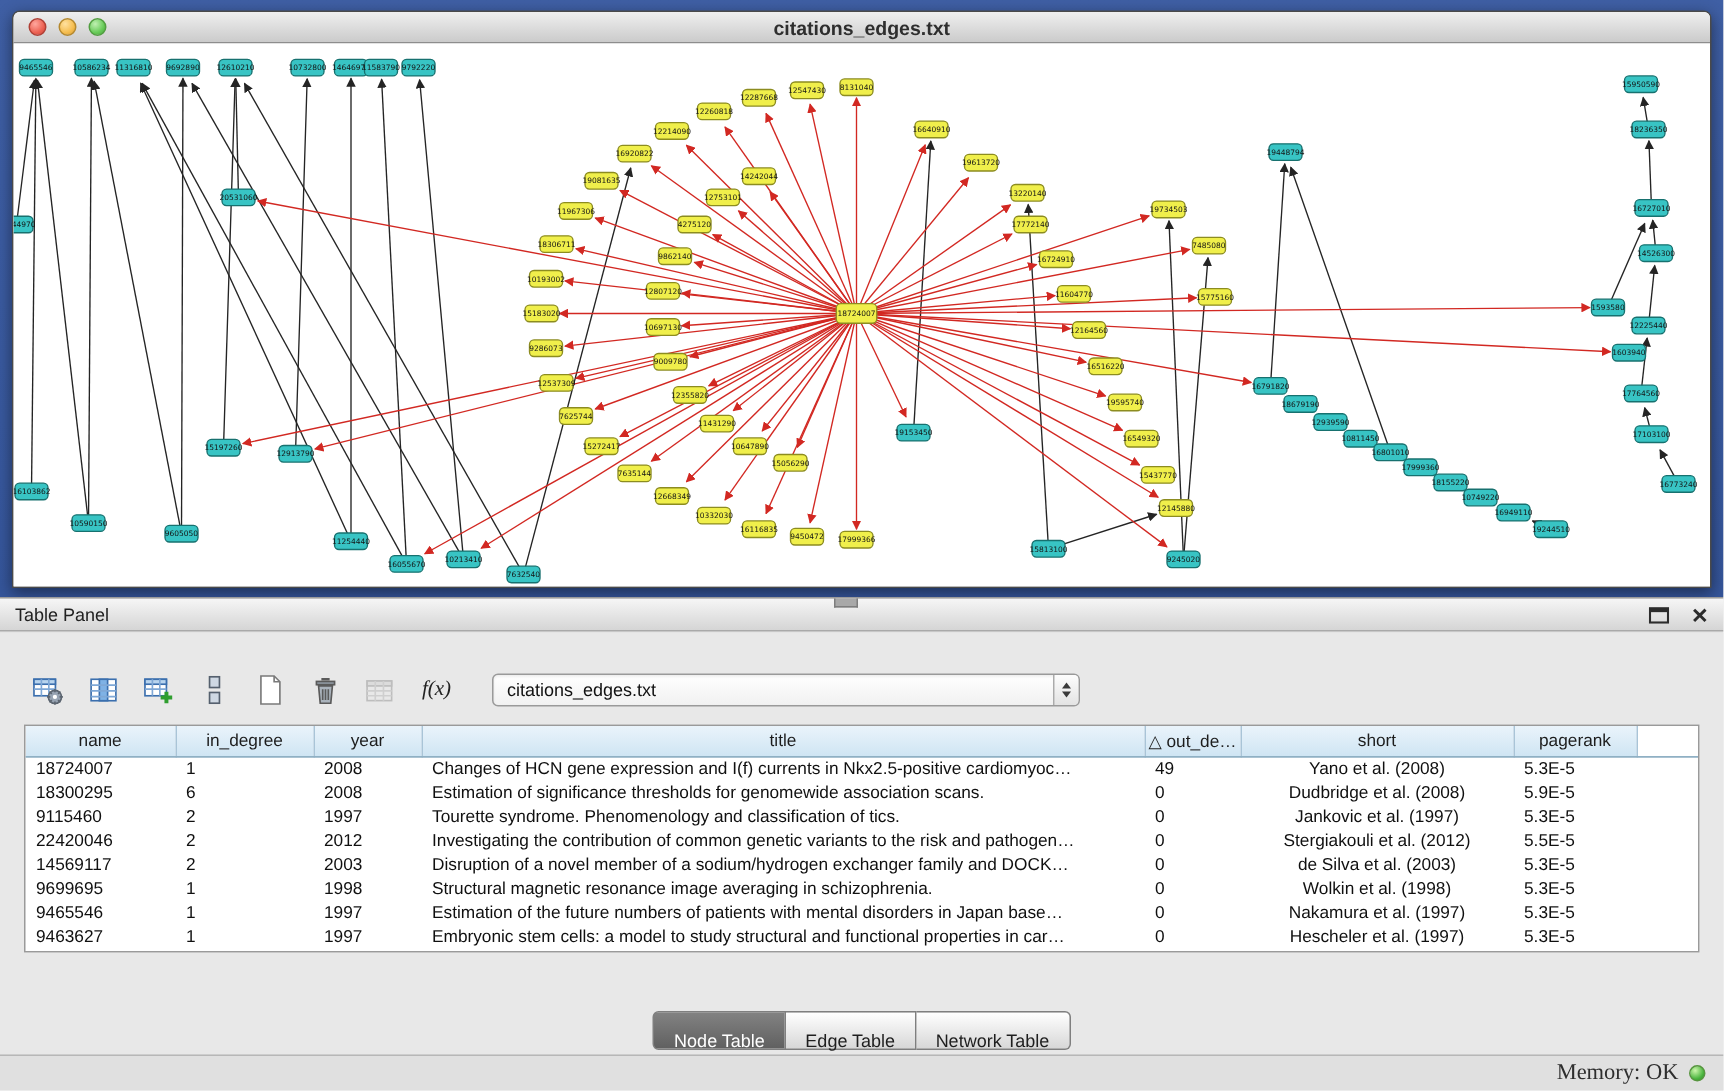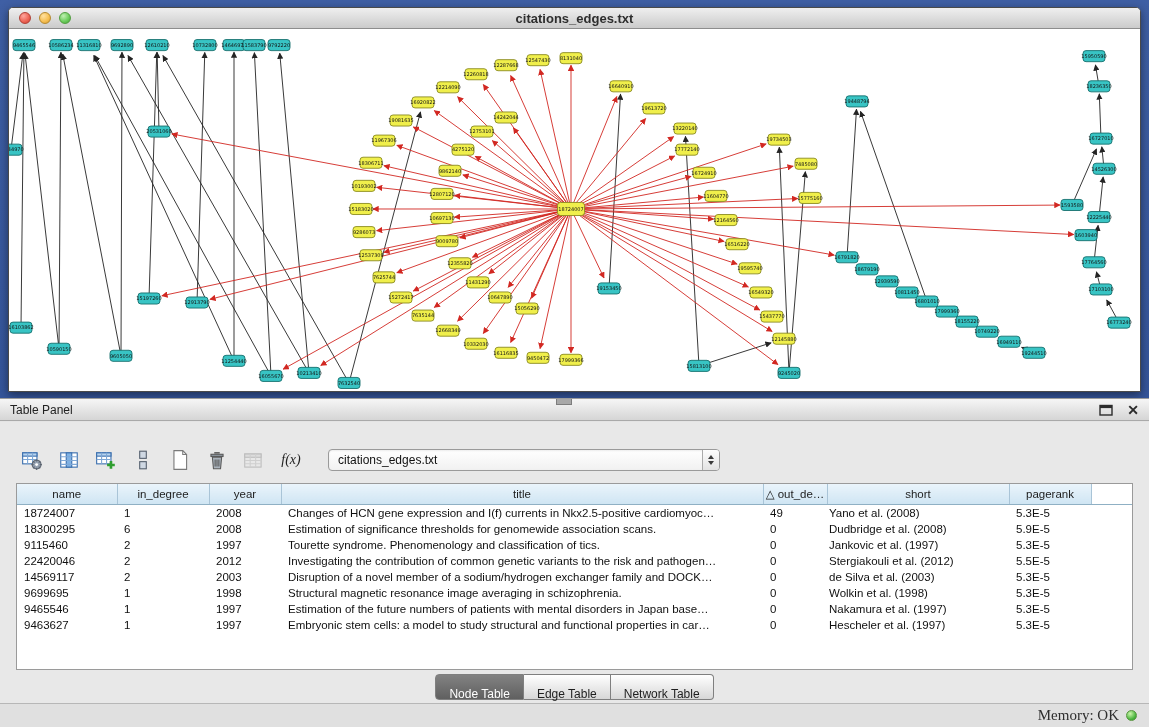--- a/index.html
+++ b/index.html
@@ -56,31 +56,31 @@
            box-shadow:inset 0 1px 2px rgba(0,0,0,.08); }
   .combo-text { flex:1; padding-left:9px; font-size:12px; color:#111; white-space:nowrap; overflow:hidden; }
   .combo-stepper { width:17px; align-self:stretch; border-left:1px solid #ababab;
                    display:flex; flex-direction:column; justify-content:center; background:linear-gradient(#fdfdfd,#e3e3e3); }
   .arr-up { width:0; height:0; border-left:3.5px solid transparent; border-right:3.5px solid transparent;
             border-bottom:4.5px solid #3a3a3a; margin:1px auto 1px; }
   .arr-dn { width:0; height:0; border-left:3.5px solid transparent; border-right:3.5px solid transparent;
             border-top:4.5px solid #3a3a3a; margin:1px auto 1px; }
 
   
-  .table-wrap { position:absolute; top:61px; left:16px; right:16px; height:187px;
+  .table-wrap { position:absolute; top:61px; left:16px; right:16px; height:152px;
                 background:#fff; border:1px solid #9a9a9a; overflow:hidden; }
   table { width:100%; border-collapse:collapse; table-layout:fixed; }
   thead th { height:20px; background:linear-gradient(#eaf4fb,#cfe5f3);
              border-right:1px solid #a9c4d7; border-bottom:1px solid #8fb0c4;
              font-size:11.5px; font-weight:normal; color:#1d1d1d; text-align:center;
              overflow:hidden; white-space:nowrap; }
   thead th.filler { background:#fff; border-right:none; }
   tbody td { height:16px; line-height:16px; font-size:11.5px; color:#101010;
              padding:0 3px 0 7px; white-space:nowrap; overflow:hidden; }
-  tbody td.c5 { padding:0 2px; }
+  tbody td.c5 { text-align:center; padding:0 2px; }
   col.c0{width:100px} col.c1{width:92px} col.c2{width:72px} col.c3{width:auto}
   col.c4{width:64px} col.c5{width:182px} col.c6{width:82px} col.cf{width:41px}
 
   
   .tabs { position:absolute; top:252px; left:0; right:0; display:flex; justify-content:center; }
   .tab { height:21px; padding:12px 13px; font-size:12px; font-family:"Liberation Sans",sans-serif;
          border:1px solid #7f7f7f; background:linear-gradient(#ffffff,#d7d7d7); color:#1e1e1e; }
   .tab + .tab { border-left:none; }
   .tab:first-child { border-radius:4px 0 0 4px; }
   .tab:last-child  { border-radius:0 4px 4px 0;text-align:center; }

